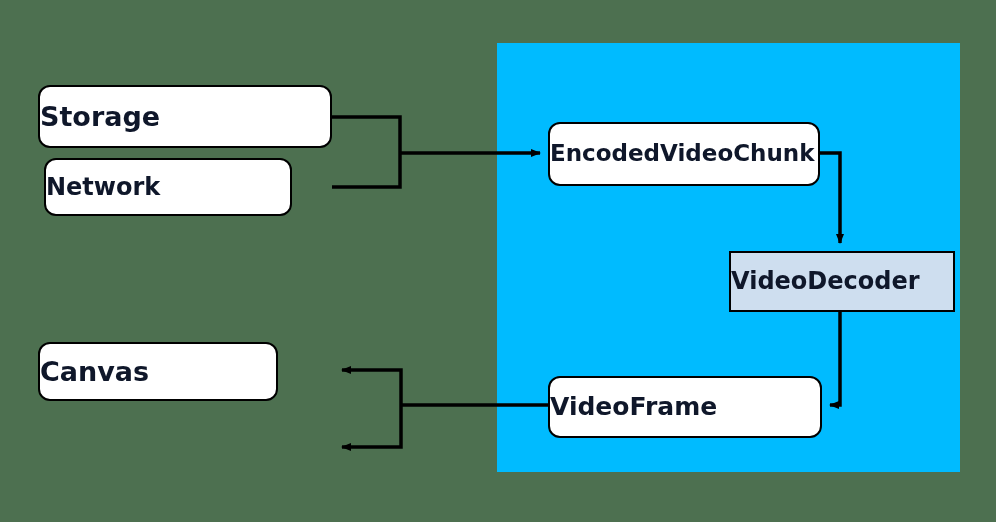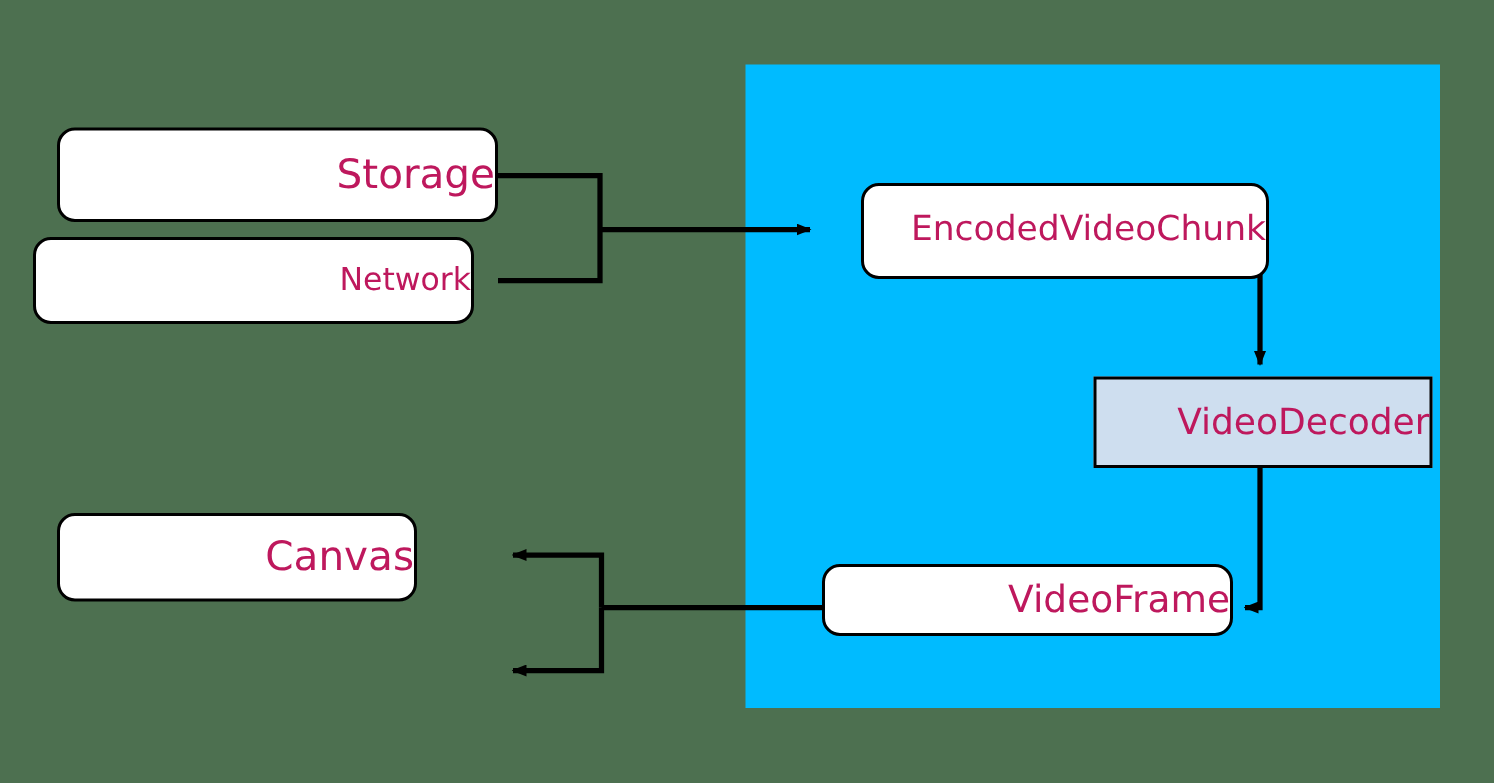--- a/index.html
+++ b/index.html
@@ -28,67 +28,66 @@
     top: 43px;
     width: 463px;
     height: 429px;
     background: #00bbff;
   }
   .node {
     position: absolute;
     box-sizing: border-box;
     display: flex;
     align-items: center;
-    justify-content: flex-end;
-    color: #be185d;
+    justify-content: flex-start;
+    color: #0f172a;
     background: #ffffff;
     border: 2px solid #000000;
     border-radius: 12px;
     text-align: center;
     line-height: 1.1;
     white-space: nowrap;
+    font-weight: bold;
   }
   .node-label {
     display: block;
     pointer-events: none;
   }
   .node.square {
     border-radius: 0;
     border-width: 2px;
-    padding-left: 28px;
   }
   #node-storage {
     left: 38px; top: 85px; width: 294px; height: 63px;
     font-size: 27px;
   }
   #node-network {
-    left: 22px; top: 158px; width: 294px; height: 58px;
-    font-size: 21px;
+    left: 44px; top: 158px; width: 248px; height: 58px;
+    font-size: 24px;
   }
   #node-canvas {
     left: 38px; top: 342px; width: 240px; height: 59px;
     font-size: 27px;
   }
   #node-mediastreamtrack {
     left: 38px; top: 416px; width: 294px; height: 61px;
     font-size: 26px;
   }
   #node-encodedvideochunk {
     left: 548px; top: 122px; width: 272px; height: 64px;
     font-size: 23px;
-    margin-left: 26px;
   }
   #node-videodecoder {
     left: 729px; top: 251px; width: 226px; height: 61px;
     font-size: 24px;
     background: #cedeef;
     border-radius: 0;
   }
   #node-videoframe {
-    left: 548px; top: 376px; width: 274px; height: 48px;
+    left: 548px; top: 376px; width: 274px; height: 62px;
     font-size: 25px;
   }
 </style>
 </head>
 <body>
 
 <div id="canvas-root">
 
   <div class="webcodecs-region"></div>
 

